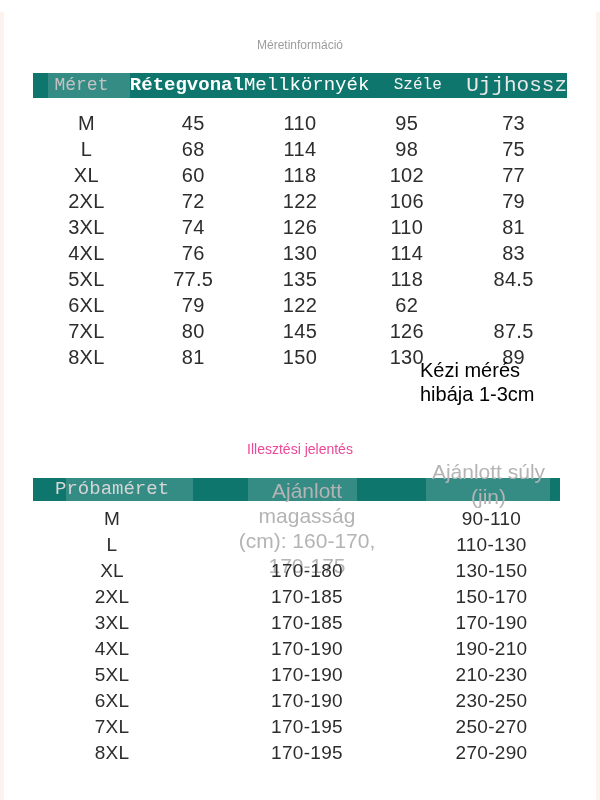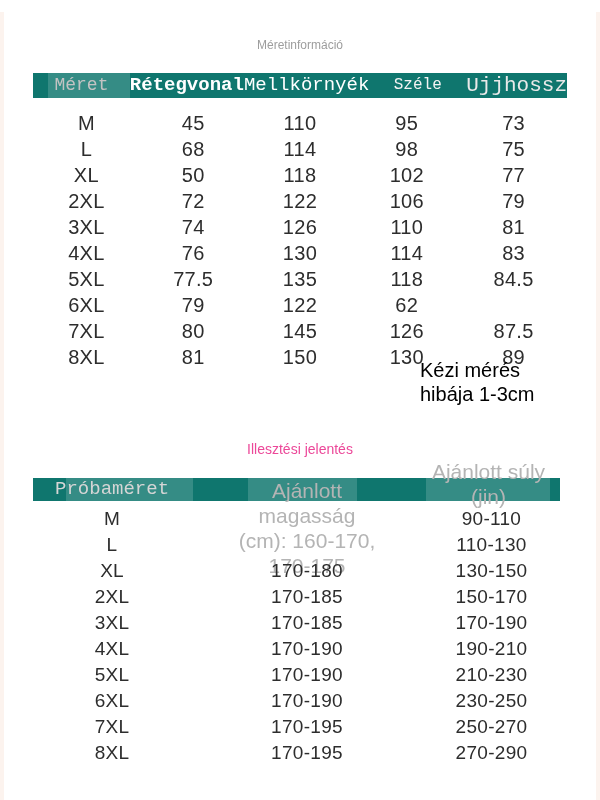--- a/index.html
+++ b/index.html
@@ -81,21 +81,21 @@
         </div>
         <div class="trow g5">
           <div class="tcell">L</div>
           <div class="tcell">68</div>
           <div class="tcell">114</div>
           <div class="tcell">98</div>
           <div class="tcell">75</div>
         </div>
         <div class="trow g5">
           <div class="tcell">XL</div>
-          <div class="tcell">50</div>
+          <div class="tcell">60</div>
           <div class="tcell">118</div>
           <div class="tcell">102</div>
           <div class="tcell">77</div>
         </div>
         <div class="trow g5">
           <div class="tcell">2XL</div>
           <div class="tcell">72</div>
           <div class="tcell">122</div>
           <div class="tcell">106</div>
           <div class="tcell">79</div>

